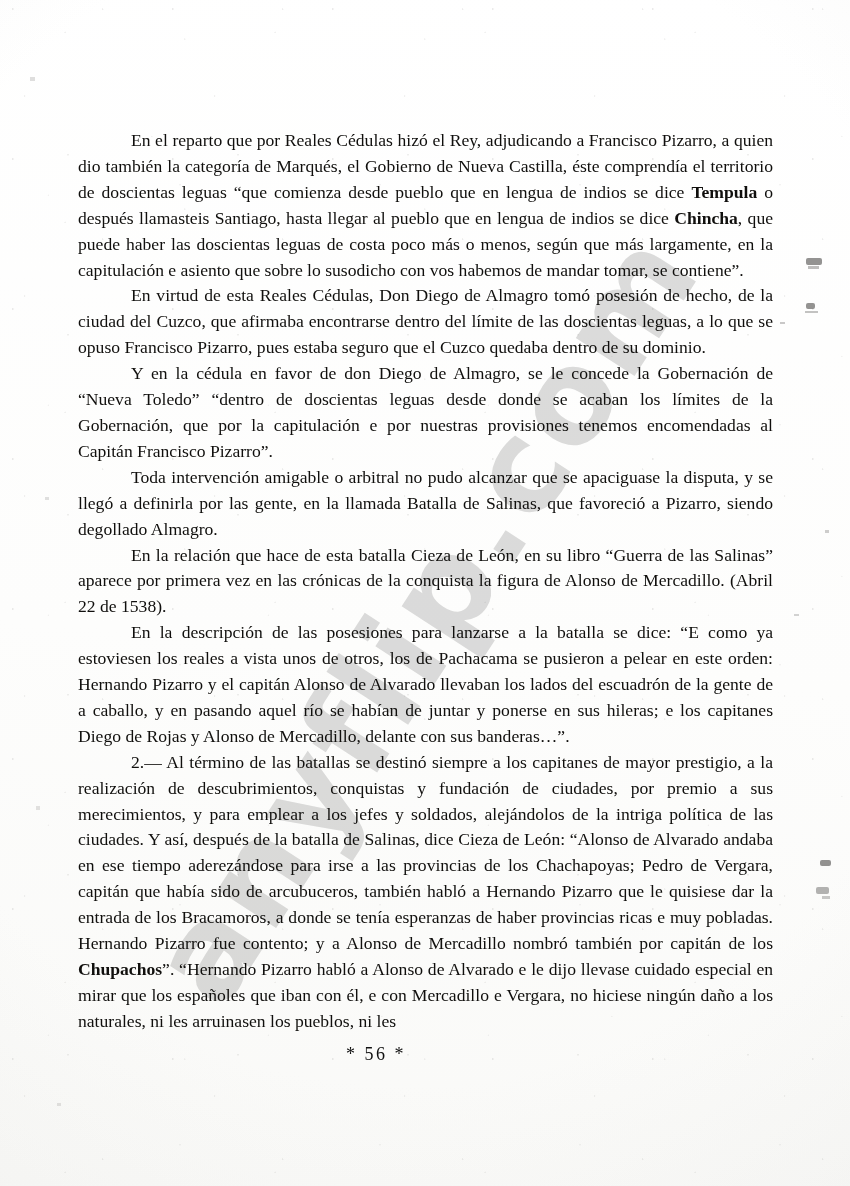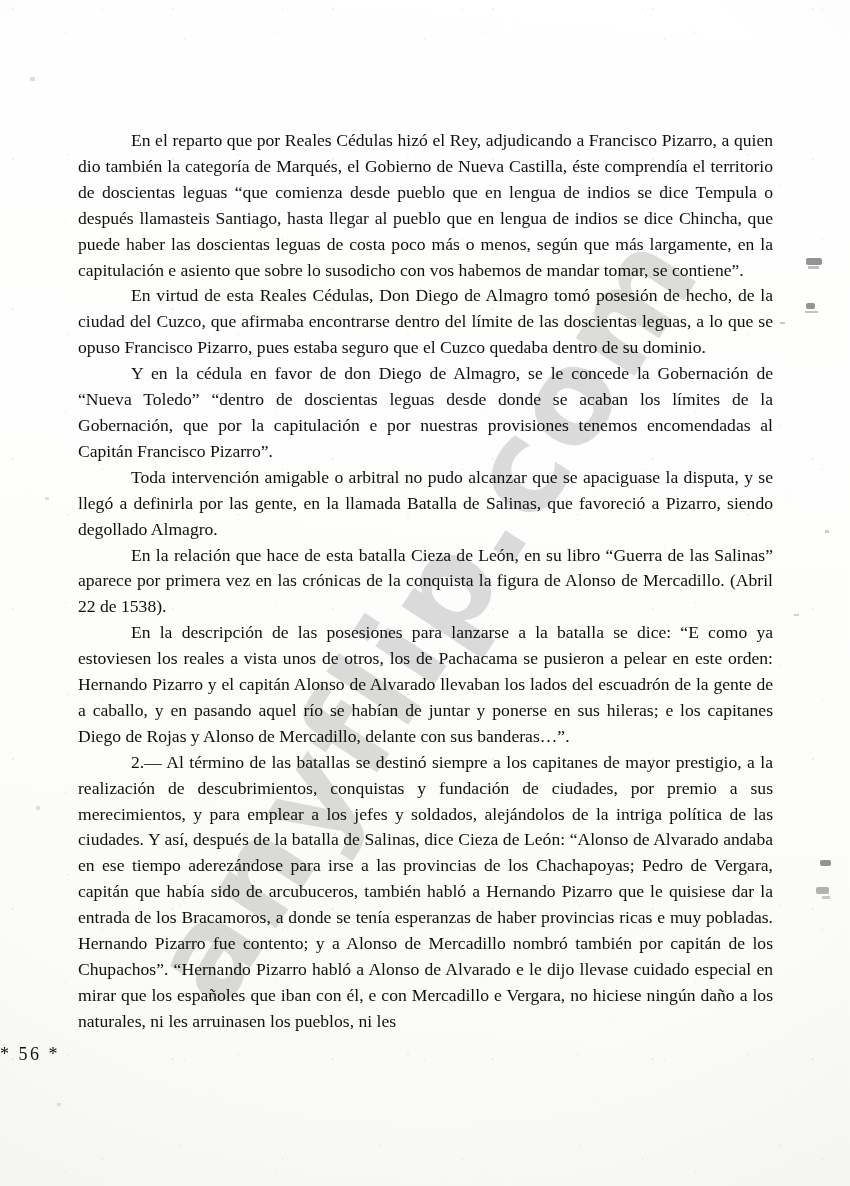--- a/index.html
+++ b/index.html
@@ -78,29 +78,29 @@
   }
 
   .para {
     margin: 0;
     text-indent: 53px;
     text-align: justify;
     hyphens: manual;
   }
 
   .para b {
-    font-weight: 400;
+    font-weight: 700;
   }
 
   #footer {
     position: absolute;
     left: 0;
     top: 1044px;
     width: 752px;
-    text-align: left;
+    text-align: center;
     font-size: 18px;
     letter-spacing: 2.5px;
     color: #111;
   }
 
   
   .margin-mark {
     position: absolute;
     pointer-events: none;
     background: rgba(60, 58, 56, 0.55);

